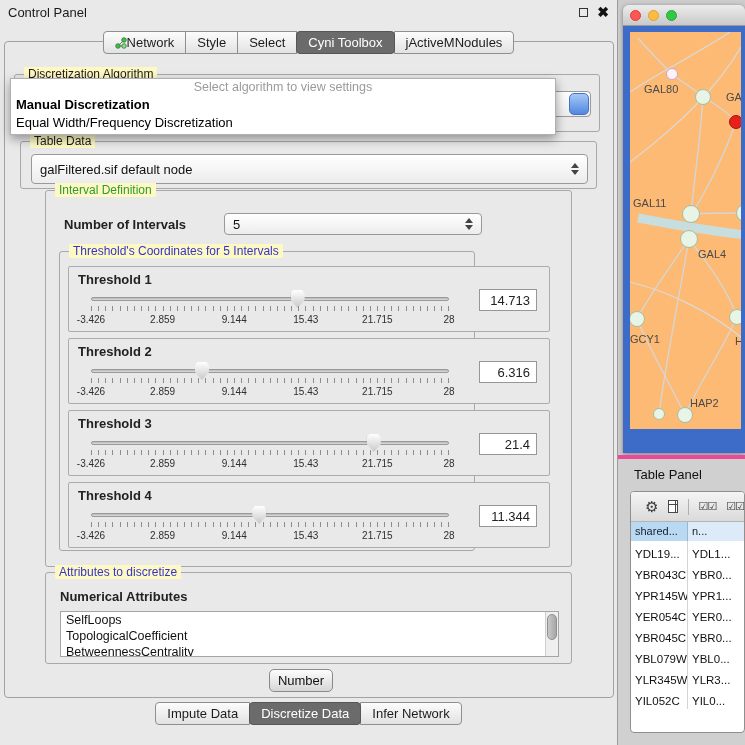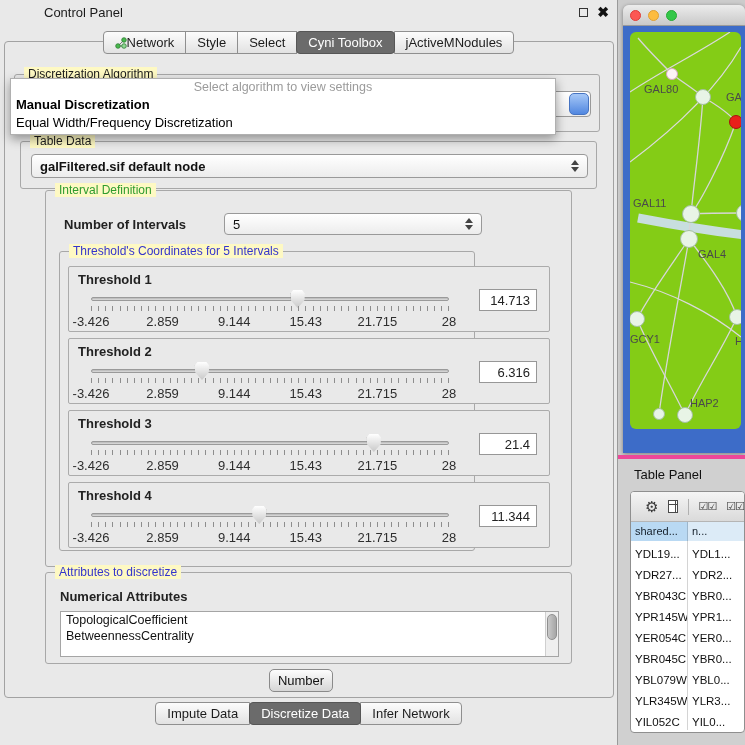--- a/index.html
+++ b/index.html
@@ -9,21 +9,21 @@
     background:#c9c9c9;
     position:relative;
     overflow:hidden;
     font-size:13px;
     color:#222;
   }
   
   #control-panel { position:absolute; left:0; top:0; width:618px; height:745px;
     background:#e9e9e9; border-right:1px solid #9a9a9a; }
   .titlebar { position:absolute; left:0; top:0; right:0; height:24px;
-    display:flex; align-items:center; padding:0 8px; font-size:13px; color:#1a1a1a;margin-left:36px; }
+    display:flex; align-items:center; padding:0 8px; font-size:13px; color:#1a1a1a; }
   .win-controls { margin-left:auto; display:flex; align-items:center; gap:9px; }
   .float-box { width:9px; height:9px; border:1.5px solid #333; display:inline-block; }
   .close-x { font-weight:bold; font-size:14px; color:#111; line-height:1; }
 
   .main-border { position:absolute; left:4px; top:41px; width:610px; height:657px;
     border:1px solid #a2a2a2; border-radius:4px; background:#e9e9e9; }
 
   
   .tabrow { position:absolute; left:0; right:0; display:flex; justify-content:center; z-index:5; }
   .tabrow.top { top:31px; }
@@ -68,21 +68,21 @@
   .slider { position:absolute; left:22px; top:26px; width:358px; height:36px; }
   .track { position:absolute; left:0; right:0; top:4px; height:4px;
     background:linear-gradient(#b6b6b6,#dedede); border:1px solid #9a9a9a; border-radius:3px; }
   .thumb { position:absolute; top:-3px; width:14px; height:18px;
     background:linear-gradient(#ffffff,#c8c8c8);
     clip-path:polygon(18% 0,82% 0,100% 18%,100% 55%,50% 100%,0 55%,0 18%);
     filter:drop-shadow(0 0 1px #777); transform:translateX(-7px); }
   .ticks { position:absolute; left:0; right:0; top:13px; height:5px;
     background-image:repeating-linear-gradient(to right,#8d8d8d 0 1px,transparent 1px 7.15px); }
   .scale { position:absolute; left:0; right:0; top:21px; height:12px;
-    font-size:13px; color:#2e2e2e; }
+    font-size:10px; color:#2e2e2e; }
   .scale span { position:absolute; transform:translateX(-50%); white-space:nowrap; }
   .thr-value { position:absolute; right:12px; top:22px; width:58px; height:22px;
     line-height:22px; background:#fff; border:1px solid #979797;
     text-align:right; padding-right:6px; font-size:13px; }
 
   
   .attr-sub { position:absolute; left:14px; top:16px; font-weight:bold; font-size:13px; }
   .attr-list { position:absolute; left:14px; top:38px; width:499px; height:46px;
     background:#fff; border:1px solid #a5a5a5; overflow:hidden; }
   .list-item { height:16px; line-height:16px; padding-left:5px; font-size:12.5px; color:#111; }
@@ -103,21 +103,21 @@
     border-radius:6px 6px 0 0; overflow:hidden; box-shadow:0 1px 4px rgba(0,0,0,.4); }
   .net-titlebar { position:absolute; left:0; top:0; right:0; height:21px;
     background:linear-gradient(#ececec,#c9c9c9); border-bottom:1px solid #9a9a9a;
     display:flex; align-items:center; padding-left:7px; gap:7px; }
   .light { width:11px; height:11px; border-radius:50%; display:inline-block; }
   .light.red    { background:#fc5753; border:1px solid #df3c38; }
   .light.yellow { background:#fdbc40; border:1px solid #de9f34; }
   .light.green  { background:#33c748; border:1px solid #27aa35; }
   .net-body { position:absolute; left:0; top:21px; right:0; bottom:0; background:#3d6cc8; }
   #net-canvas { position:absolute; left:7px; top:6px; width:111px; height:397px;
-    background:#84cc16; overflow:hidden;border-radius:6px; }
+    background:#fdba74; overflow:hidden; }
   #net-canvas svg { position:absolute; left:0; top:0; }
   .net-node { position:absolute; border-radius:50%; background:#e8f4e6; border:1px solid #a3bf9f; }
   .net-node.pink { background:#fdf3f7; border-color:#d5a4c0; }
   .net-node.red  { background:#e8201a; border-color:#a8120e; }
   .net-label { position:absolute; font-size:11px; color:#4a4a4a; white-space:nowrap; }
 
   
   #table-dock { position:absolute; left:0; top:455px; width:127px; height:290px;
     background:#d0d0d0; border-top:4px solid #ec4899; }
   .table-panel-title { position:absolute; left:16px; top:8px; font-size:13px; color:#111; }
@@ -192,21 +192,21 @@
   </div>
 
   <div class="popup">
     <div class="placeholder">Select algorithm to view settings</div>
     <div class="opt bold">Manual Discretization</div>
     <div class="opt">Equal Width/Frequency Discretization</div>
   </div>
 
   <div class="group" style="left:20px; top:141px; width:577px; height:48px;">
     <span class="gtitle">Table Data</span>
-    <div class="combo" style="left:10px; top:12px; width:557px; height:24px;font-weight:bold;">
+    <div class="combo" style="left:10px; top:12px; width:557px; height:30px;">
       <span>galFiltered.sif default node</span>
       <span class="stepper">
           <span class="up"></span>
           <span class="down"></span>
         </span>
     </div>
   </div>
 
   <div class="group" style="left:45px; top:190px; width:527px; height:377px;">
     <span class="gtitle green">Interval Definition</span>
@@ -295,20 +295,21 @@
         <div class="thr-value">11.344</div>
       </div>
     </div>
   </div>
 
   <div class="group" style="left:45px; top:572px; width:527px; height:92px;">
     <span class="gtitle blue">Attributes to discretize</span>
     <div class="attr-sub">Numerical Attributes</div>
     <div class="attr-list">
       <div>
+          <div class="list-item">SelfLoops</div>
           <div class="list-item">TopologicalCoefficient</div>
           <div class="list-item">BetweennessCentrality</div>
         </div>
       <div class="vscroll">
         <div class="vthumb"></div>
       </div>
     </div>
   </div>
 
   <div class="apply-btn">Number</div>
@@ -390,24 +391,20 @@
       <div class="thead">
         <div class="thcell c0">shared...</div>
         <div class="thcell c1">n...</div>
       </div>
       <div class="tbody">
           <div class="trow">
             <div class="tcell c0">YDL19...</div>
             <div class="tcell c1">YDL1...</div>
           </div>
           <div class="trow">
-            <div class="tcell c0">YDR27...</div>
-            <div class="tcell c1">YDR2...</div>
-          </div>
-          <div class="trow">
             <div class="tcell c0">YBR043C</div>
             <div class="tcell c1">YBR0...</div>
           </div>
           <div class="trow">
             <div class="tcell c0">YPR145W</div>
             <div class="tcell c1">YPR1...</div>
           </div>
           <div class="trow">
             <div class="tcell c0">YER054C</div>
             <div class="tcell c1">YER0...</div>

